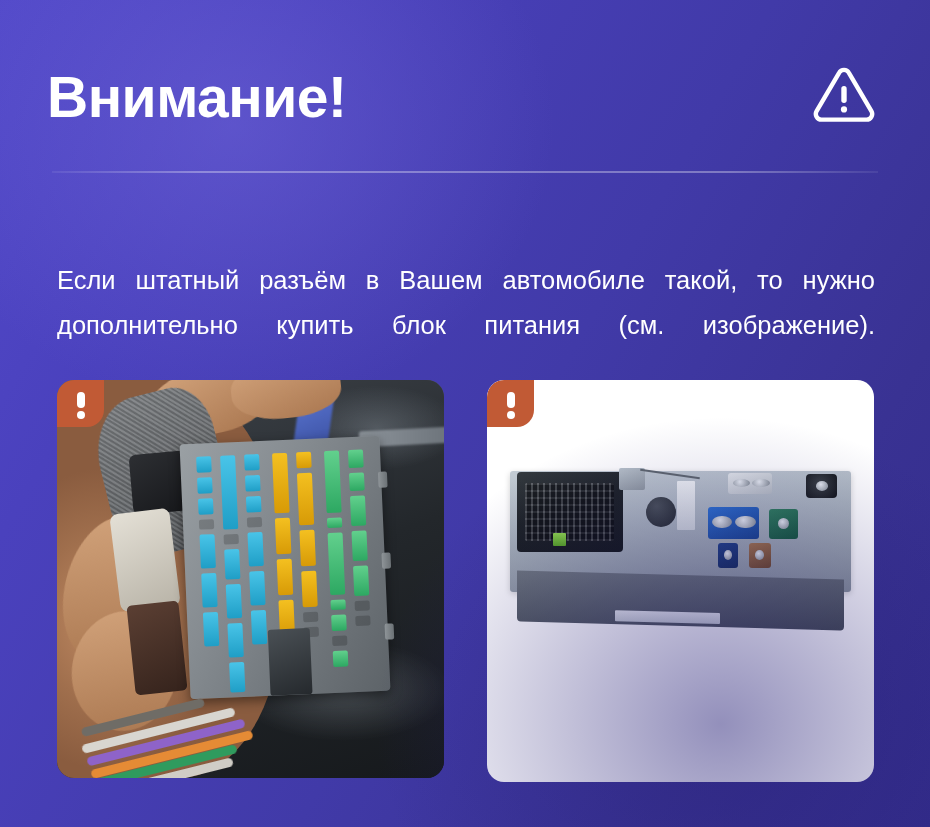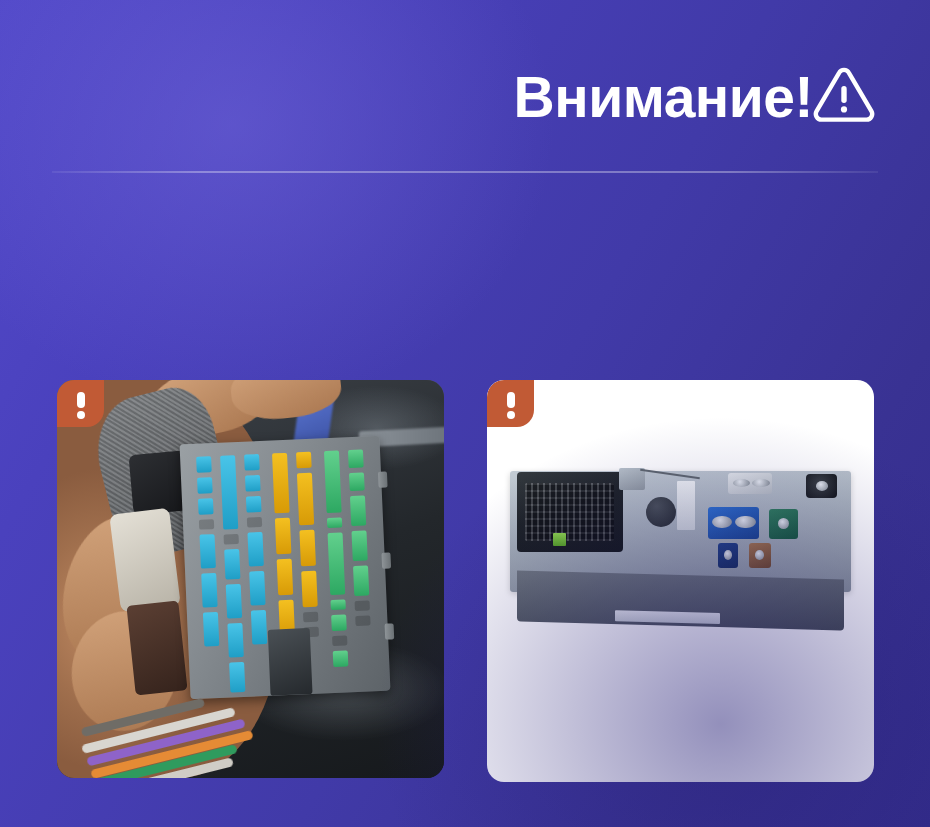--- a/index.html
+++ b/index.html
@@ -37,27 +37,27 @@
     right: -15%;
     bottom: -25%;
     width: 75%;
     height: 75%;
     background: radial-gradient(ellipse at center, rgba(40,33,120,0.5) 0%, rgba(40,33,120,0) 70%);
     pointer-events: none;
   }
 
   .header {
     position: absolute;
-    left: 55px;
+    left: 47px;
     top: 52px;
     right: 55px;
     height: 90px;
     display: flex;
     align-items: center;
-    justify-content: flex-end;
+    justify-content: space-between;
   }
   .title {
     font-size: 57px;
     font-weight: 700;
     color: #ffffff;
     letter-spacing: -0.5px;
     line-height: 1;
     white-space: nowrap;
     margin: 0;
   }
@@ -325,20 +325,21 @@
       <svg width="62" height="56" viewBox="0 0 62 56" fill="none" xmlns="http://www.w3.org/2000/svg">
         <path d="M26.1 5.8 L3.6 44.2 a5.6 5.6 0 0 0 4.9 8.4 h45 a5.6 5.6 0 0 0 4.9 -8.4 L35.9 5.8 a5.6 5.6 0 0 0 -9.8 0 Z" stroke="#ffffff" stroke-width="4.4" stroke-linejoin="round" fill="none"></path>
         <rect x="28.3" y="19" width="5.4" height="17" rx="2.7" fill="#ffffff"></rect>
         <circle cx="31" cy="42.4" r="3.1" fill="#ffffff"></circle>
       </svg>
     </span>
   </div>
 
   <div class="divider"></div>
 
+  <p class="body-text">Если штатный разъём в Вашем автомобиле такой, то нужно дополнительно купить блок питания (см. изображение).</p>
 
   <div class="cards">
 
     <div class="card card-left">
       <div class="photo-hand">
         <div class="ph-darkbg"></div>
         <div class="ph-bluebit"></div>
         <div class="ph-greybar"></div>
         <div class="ph-hand"></div>
         <div class="ph-finger ph-f1"></div>

